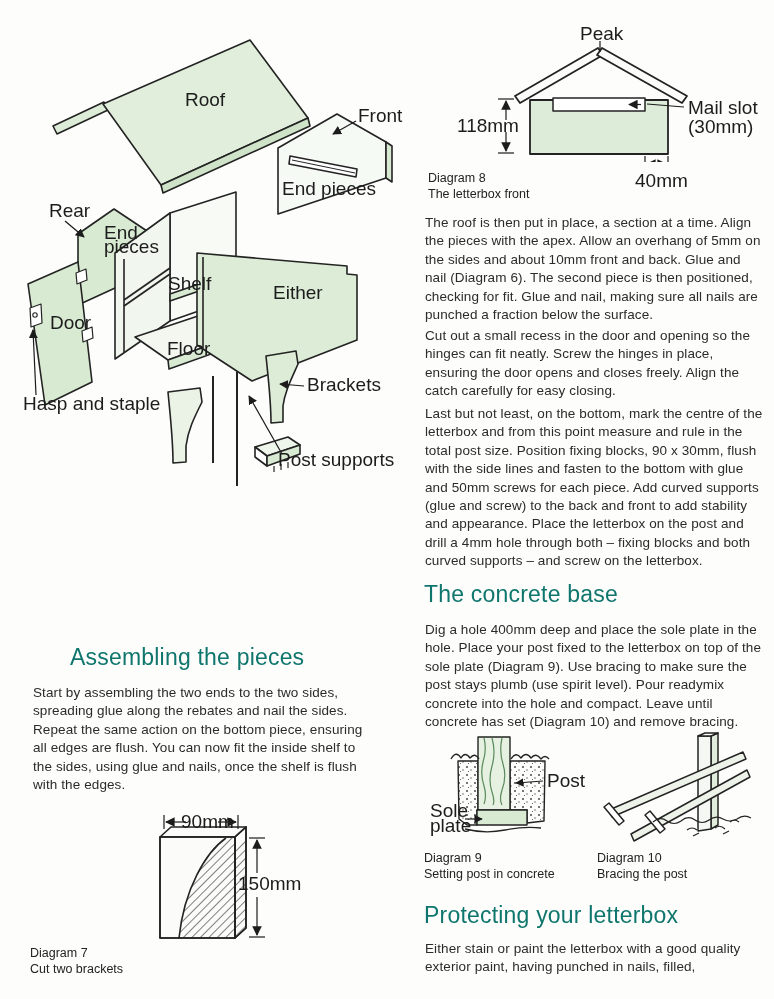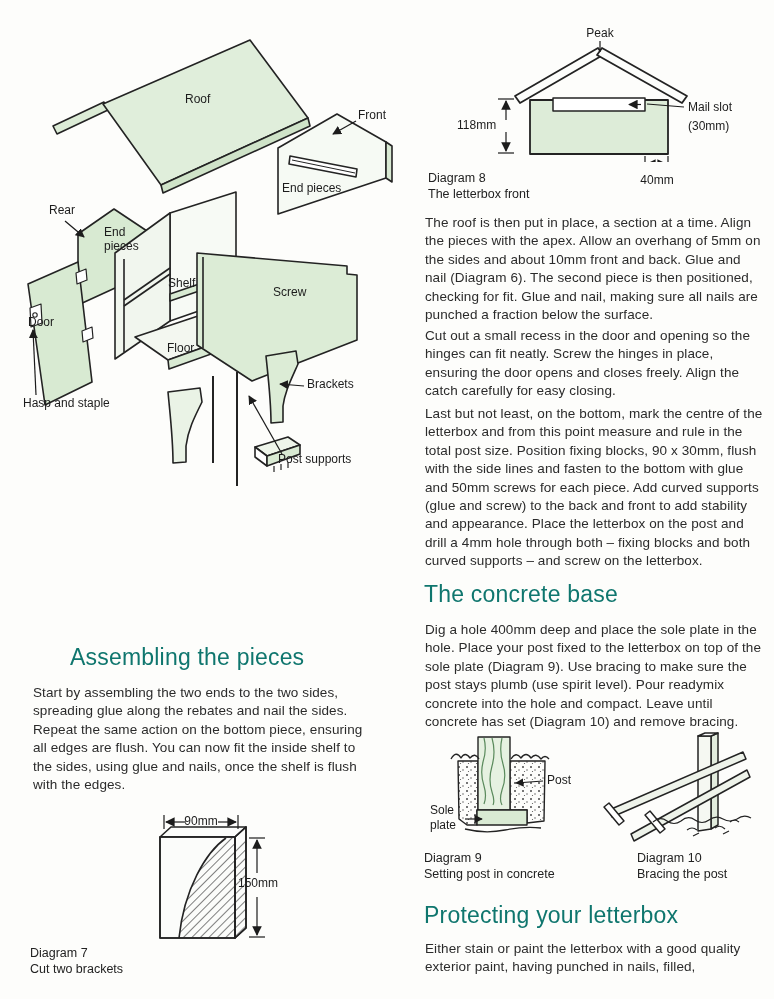--- a/index.html
+++ b/index.html
@@ -17,21 +17,21 @@
     position:absolute;margin:0;font-weight:400;font-size:23px;
     color:#0f766e;letter-spacing:0.2px;white-space:nowrap;
   }
   .caption{
     position:absolute;font-size:12.5px;line-height:16px;
     color:#222;white-space:pre-line;
   }
   .diagram{position:absolute;}
   .diagram svg{position:absolute;left:0;top:0;}
   .dlabel{
-    position:absolute;font-size:12px;line-height:13.5px;color:#1c1c1c;
+    position:absolute;font-size:19px;line-height:13.5px;color:#1c1c1c;
     white-space:pre-line;
   }
   .dlabel.center{text-align:center;}
 </style>
 </head>
 <body>
 
 <div class="page">
 
   <div class="diagram" style="left:20px;top:10px;width:395px;height:485px;">
@@ -100,22 +100,22 @@
         <line x1="262" y1="444" x2="229" y2="386" marker-end="url(#ah6)"></line>
       </g>
     </svg>
     <span class="dlabel" style="left:165px;top:83px;">Roof</span>
     <span class="dlabel" style="left:338px;top:99px;">Front</span>
     <span class="dlabel" style="left:262px;top:172px;">End pieces</span>
     <span class="dlabel" style="left:29px;top:194px;">Rear</span>
     <span class="dlabel" style="left:84px;top:216px;">End
 pieces</span>
     <span class="dlabel" style="left:148px;top:267px;">Shelf</span>
-    <span class="dlabel" style="left:253px;top:276px;">Screw</span>
-    <span class="dlabel" style="left:8px;top:306px;">Door</span>
+    <span class="dlabel" style="left:253px;top:276px;">Either</span>
+    <span class="dlabel" style="left:30px;top:306px;">Door</span>
     <span class="dlabel" style="left:147px;top:332px;">Floor</span>
     <span class="dlabel" style="left:287px;top:368px;">Brackets</span>
     <span class="dlabel" style="left:3px;top:387px;">Hasp and staple</span>
     <span class="dlabel" style="left:258px;top:443px;">Post supports</span>
   </div>
 
   <h2 class="head" style="left:31px;top:644px;margin-left:39px;">Assembling the pieces</h2>
   <div class="para" style="left:33px;top:684px;width:370px;">Start by assembling the two ends to the two sides,
 spreading glue along the rebates and nail the sides.
 Repeat the same action on the bottom piece, ensuring
@@ -269,20 +269,20 @@
         <polygon points="36,104 152,40 155,47 39,111" fill="#eef3ea"></polygon>
         <polygon points="14,73 29,91 24,95 9,77" fill="#ffffff"></polygon>
         <polygon points="55,81 70,99 65,103 50,85" fill="#ffffff"></polygon>
         <path d="M58,92 q7,-6 14,-1 q7,5 14,0 q7,-6 14,-1 q7,5 14,0 q7,-5 14,-1 q7,4 14,0 q7,-5 14,-1" stroke-width="1.2"></path>
         <path d="M92,100 q5,-4 10,0 M120,98 q5,-4 10,1 M135,92 q4,-4 9,0" stroke-width="1.1"></path>
         <line x1="98" y1="106" x2="104" y2="103" stroke-width="1.1"></line>
         <line x1="128" y1="104" x2="134" y2="101" stroke-width="1.1"></line>
       </g>
     </svg>
   </div>
-  <div class="caption" style="left:597px;top:850px;margin-left:40px;">Diagram 10
+  <div class="caption" style="left:597px;top:850px;">Diagram 10
 Bracing the post</div>
 
   <h2 class="head" style="left:424px;top:902px;">Protecting your letterbox</h2>
   <div class="para" style="left:425px;top:940px;width:360px;">Either stain or paint the letterbox with a good quality
 exterior paint, having punched in nails, filled,</div>
 
 </div>
 
 </body></html>

